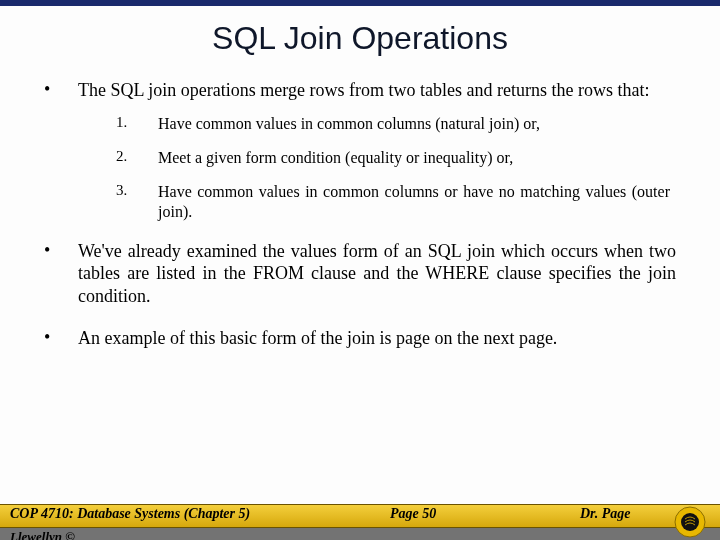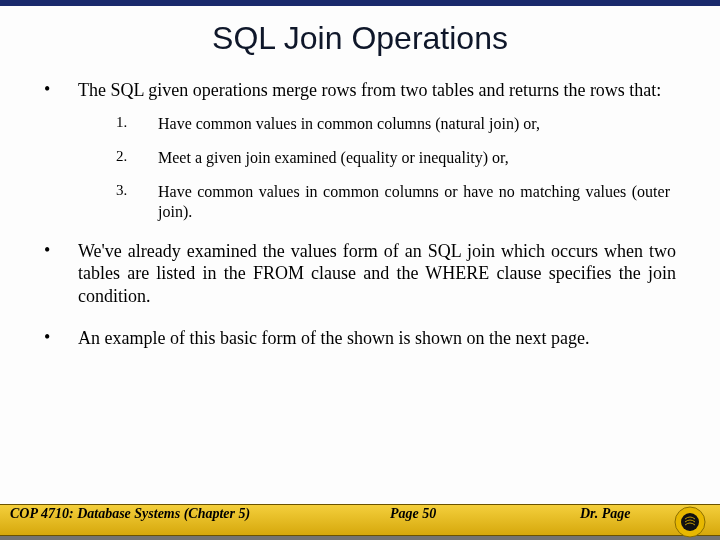--- a/index.html
+++ b/index.html
@@ -60,21 +60,21 @@
     text-align: justify;
     line-height: 1.25;
     padding-right: 6px;
   }
   .footer {
     position: absolute;
     left: 0; right: 0; bottom: 0;
     height: 36px;
   }
   .goldbar {
-    height: 32px;
+    height: 24px;
     background: linear-gradient(to bottom, #f4cf3c 0%, #d6a80c 100%);
     border-top: 1px solid #6b5300;
     border-bottom: 1px solid #6b5300;
     position: relative;
     padding-left: 23px;
   }
   .footer-text {
     position: absolute;
     top: 0; left: 0; right: 0;
     height: 18px;
@@ -113,46 +113,46 @@
 <body>
 
 <div class="topbar"></div>
 
 <div class="title">SQL Join Operations</div>
 
 <div class="content">
 
   <div class="bullet-block">
     <div class="bullet-marker">•</div>
-    <div class="bullet-text">The SQL given operations merge rows from two tables and returns the rows that:</div>
+    <div class="bullet-text">The SQL join operations merge rows from two tables and returns the rows that:</div>
   </div>
 
   <div class="numlist">
     <div class="numitem">
       <div class="num">1.</div>
       <div class="numtext">Have common values in common columns (natural join) or,</div>
     </div>
     <div class="numitem">
       <div class="num">2.</div>
-      <div class="numtext">Meet a given join examined (equality or inequality) or,</div>
+      <div class="numtext">Meet a given form condition (equality or inequality) or,</div>
     </div>
     <div class="numitem">
       <div class="num">3.</div>
       <div class="numtext">Have common values in common columns or have no matching values (outer join).</div>
     </div>
   </div>
 
   <div class="bullet-block" style="margin-bottom:20px;">
     <div class="bullet-marker">•</div>
     <div class="bullet-text">We've already examined the values form of an SQL join which occurs when two tables are listed in the FROM clause and the WHERE clause specifies the join condition.</div>
   </div>
 
   <div class="bullet-block">
     <div class="bullet-marker">•</div>
-    <div class="bullet-text">An example of this basic form of the shown is shown on the next page.</div>
+    <div class="bullet-text">An example of this basic form of the join is page on the next page.</div>
   </div>
 
 </div>
 
 <div class="footer">
   <div class="goldbar">
     <div class="footer-text">
       <span class="ft-left">COP 4710: Database Systems  (Chapter 5)</span>
       <span class="ft-mid">Page 50</span>
       <span class="ft-right">Dr. Page</span>

